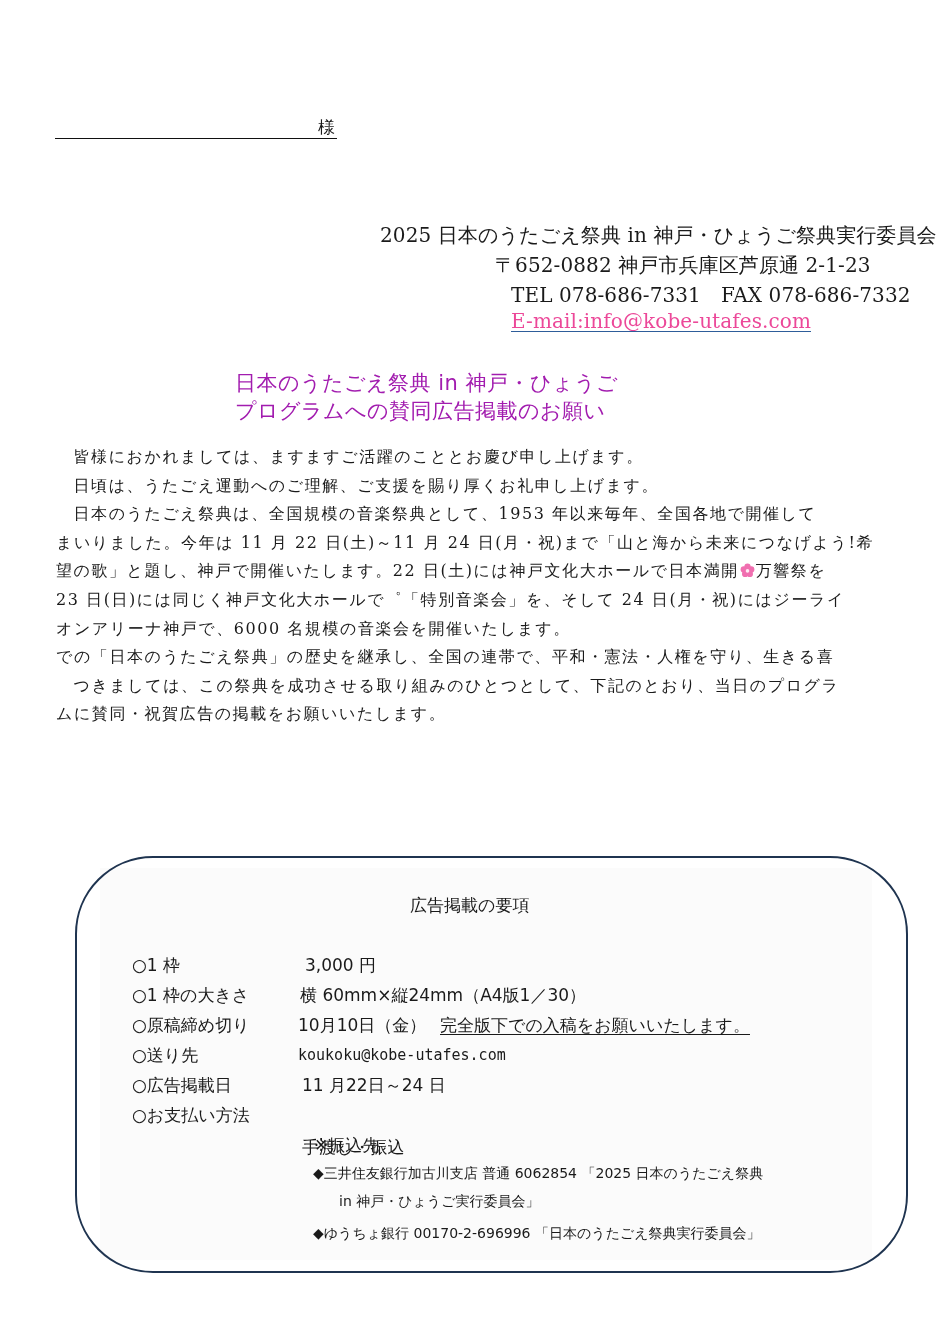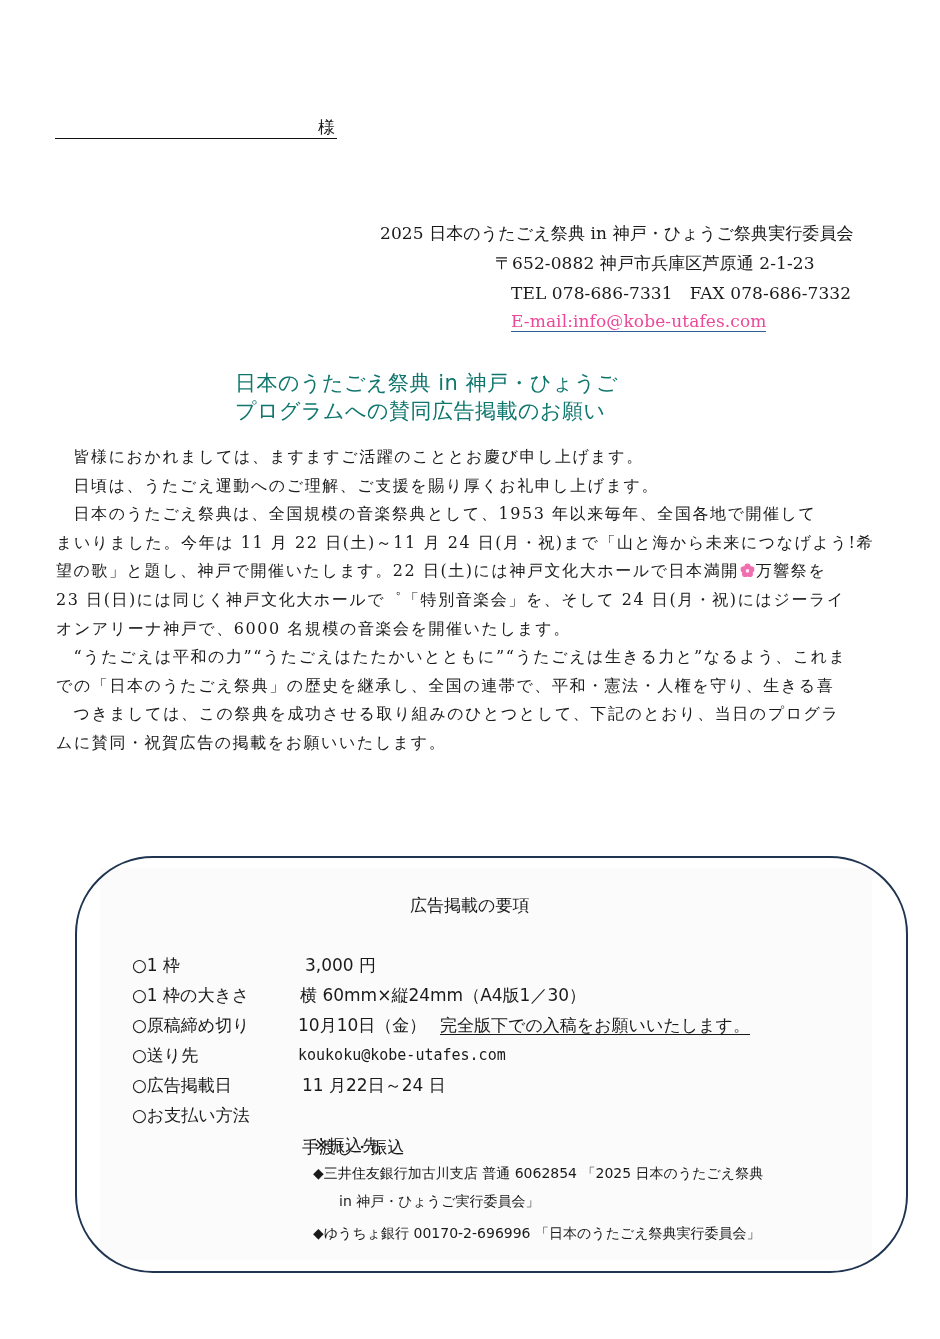--- a/index.html
+++ b/index.html
@@ -11,33 +11,33 @@
     .abs { position: absolute; white-space: nowrap; }
 
     
     .addressee-line {
       position: absolute; left: 55px; top: 138px; width: 282px; height: 0;
       border-top: 1.3px solid #111;
     }
     .addressee-suffix { left: 318px; top: 116px; font-size: 17px; }
 
     
-    .sender { font-size: 17px; letter-spacing: 0.1px; }
+    .sender { font-size: 20px; letter-spacing: 0.1px; }
     .sender-org { left: 380px; top: 222px; }
     .sender-addr { left: 495px; top: 252px; }
     .sender-tel { left: 511px; top: 282px; }
     .sender-email {
       left: 511px; top: 312px; color: #ec4899;
       border-bottom: 1px solid #2e5d9a; line-height: 19px;
     }
 
     
     .title {
       font-family: "DejaVu Sans", "Liberation Sans", sans-serif;
-      font-size: 21px; color: #0f766e; letter-spacing: 0.5px;
+      font-size: 21px; color: #a21caf; letter-spacing: 0.5px;
     }
     .title-1 { left: 235px; top: 369px; }
     .title-2 { left: 235px; top: 397px; }
 
     
     .body-text {
       position: absolute; left: 56px; top: 443px; width: 820px;
       font-size: 16px; line-height: 28.6px; letter-spacing: 1.55px;
     }
     .body-text .ln { display: block; white-space: nowrap; }
@@ -88,21 +88,20 @@
         <circle cx="10" cy="5" r="4.2"></circle>
         <circle cx="15" cy="8.6" r="4.2"></circle>
         <circle cx="13.1" cy="14.6" r="4.2"></circle>
         <circle cx="6.9" cy="14.6" r="4.2"></circle>
         <circle cx="5" cy="8.6" r="4.2"></circle>
       </g>
       <circle cx="10" cy="10.5" r="2.4" fill="#ffe9f3"></circle>
     </svg><span>万響祭を</span></span>
   <span class="ln">23 日(日)には同じく神戸文化大ホールで゜「特別音楽会」を、そして 24 日(月・祝)にはジーライ</span>
   <span class="ln">オンアリーナ神戸で、6000 名規模の音楽会を開催いたします。</span>
-  <span class="ln">　“うたごえは平和の力”“うたごえはたたかいとともに”“うたごえは生きる力と”なるよう、これま</span>
   <span class="ln">での「日本のうたごえ祭典」の歴史を継承し、全国の連帯で、平和・憲法・人権を守り、生きる喜</span>
   <span class="ln">　つきましては、この祭典を成功させる取り組みのひとつとして、下記のとおり、当日のプログラ</span>
   <span class="ln">ムに賛同・祝賀広告の掲載をお願いいたします。</span>
 </div>
 
 <div class="req-inner"></div>
 <div class="req-box"></div>
 
 <div class="abs gothic req-title">広告掲載の要項</div>
 

